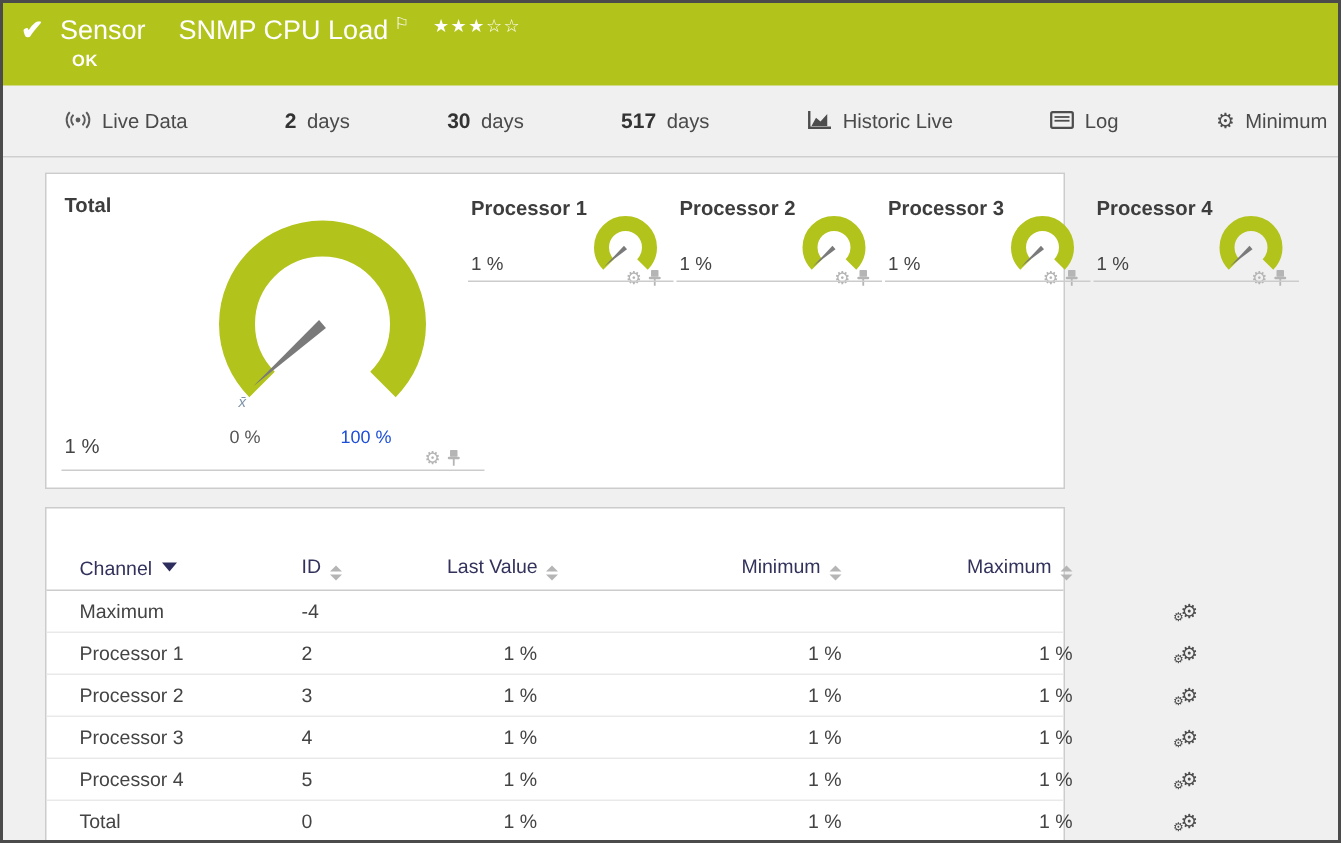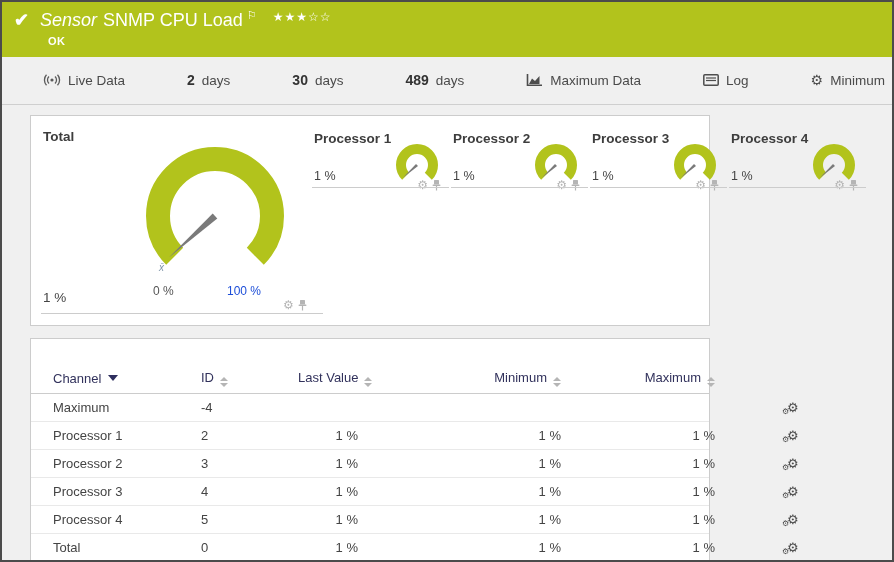--- a/index.html
+++ b/index.html
@@ -3,21 +3,21 @@
 <meta charset="utf-8">
 <style>
   html,body{margin:0;padding:0;background:#fff;}
   .wrap{position:relative;width:894px;height:562px;box-sizing:border-box;border:2px solid #4b4b4b;
         background:#f0f0f0;overflow:hidden;font-family:"Liberation Sans",sans-serif;}
 
   
   .topbar{position:absolute;left:0;top:0;width:890px;height:55px;background:#b2c31c;color:#fff;}
   .check{position:absolute;left:12px;top:7px;font-size:18px;font-weight:bold;}
   .titleline{position:absolute;left:38px;top:7px;font-size:18px;white-space:nowrap;}
-  .sensor-type{font-style:italic;margin-right:6px;text-align:right;}
+  .sensor-type{margin-right:22px;text-align:right;}
   .flag{font-size:11px;vertical-align:7px;margin-left:4px;cursor:pointer;}
   .stars{margin-left:16px;font-size:12px;letter-spacing:1px;vertical-align:5px;cursor:pointer;}
   .okstatus{position:absolute;left:46px;top:33px;font-size:11px;font-weight:bold;letter-spacing:.5px;}
 
   
   .tabbar{position:absolute;left:0;top:57px;width:890px;height:46px;display:flex;
           justify-content:space-between;align-items:stretch;box-sizing:border-box;
           padding:0 4px 0 38px;border-bottom:1px solid #cfcfcf;}
   .tab{display:flex;align-items:center;gap:7px;font-size:13.5px;color:#4a4a4a;
        border-bottom:3px solid transparent;padding:0 3px;cursor:pointer;white-space:nowrap;}
@@ -99,29 +99,29 @@
     </div>
     <div class="tab">
       <span class="tnum">2</span>
       <span>days</span>
     </div>
     <div class="tab">
       <span class="tnum">30</span>
       <span>days</span>
     </div>
     <div class="tab">
-      <span class="tnum">489</span>
+      <span class="tnum">517</span>
       <span>days</span>
     </div>
     <div class="tab">
       <svg width="17" height="13" viewBox="0 0 17 13">
           <path d="M1.5 0 V11.2 H16" stroke="#4d4d4d" stroke-width="1.6" fill="none"></path>
           <path d="M3 10 L6 4.5 L9 7 L13.5 2 L13.5 10 Z" fill="#4d4d4d"></path>
         </svg>
-      <span>Maximum Data</span>
+      <span>Historic Live</span>
     </div>
     <div class="tab">
       <svg width="16" height="12" viewBox="0 0 16 12">
           <rect x="0.8" y="0.8" width="14.4" height="10.4" rx="1" fill="none" stroke="#4d4d4d" stroke-width="1.5"></rect>
           <line x1="3" y1="4" x2="13" y2="4" stroke="#4d4d4d" stroke-width="1.2"></line>
           <line x1="3" y1="6.5" x2="13" y2="6.5" stroke="#4d4d4d" stroke-width="1.2"></line>
         </svg>
       <span>Log</span>
     </div>
     <div class="tab">

